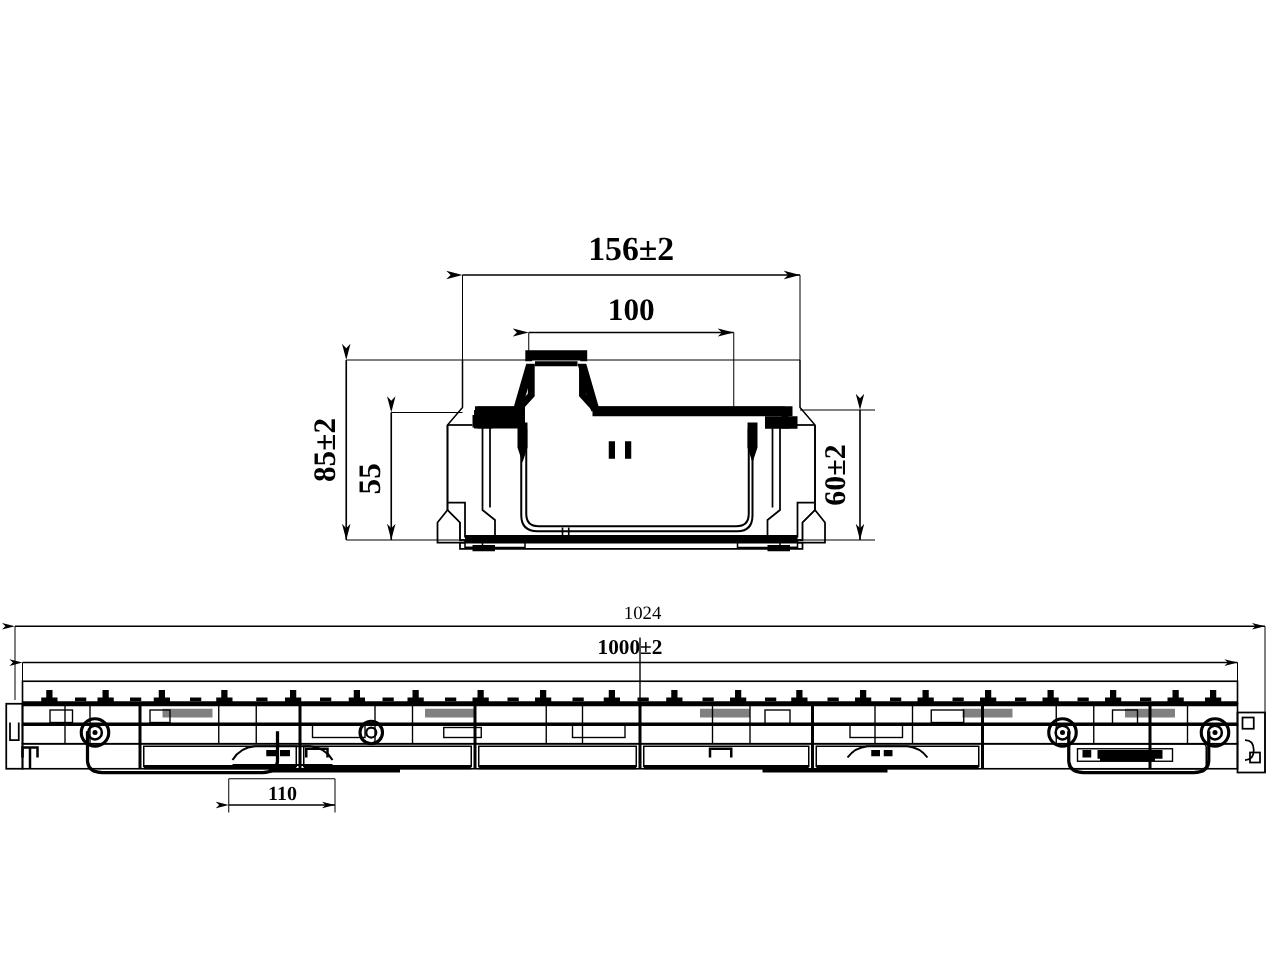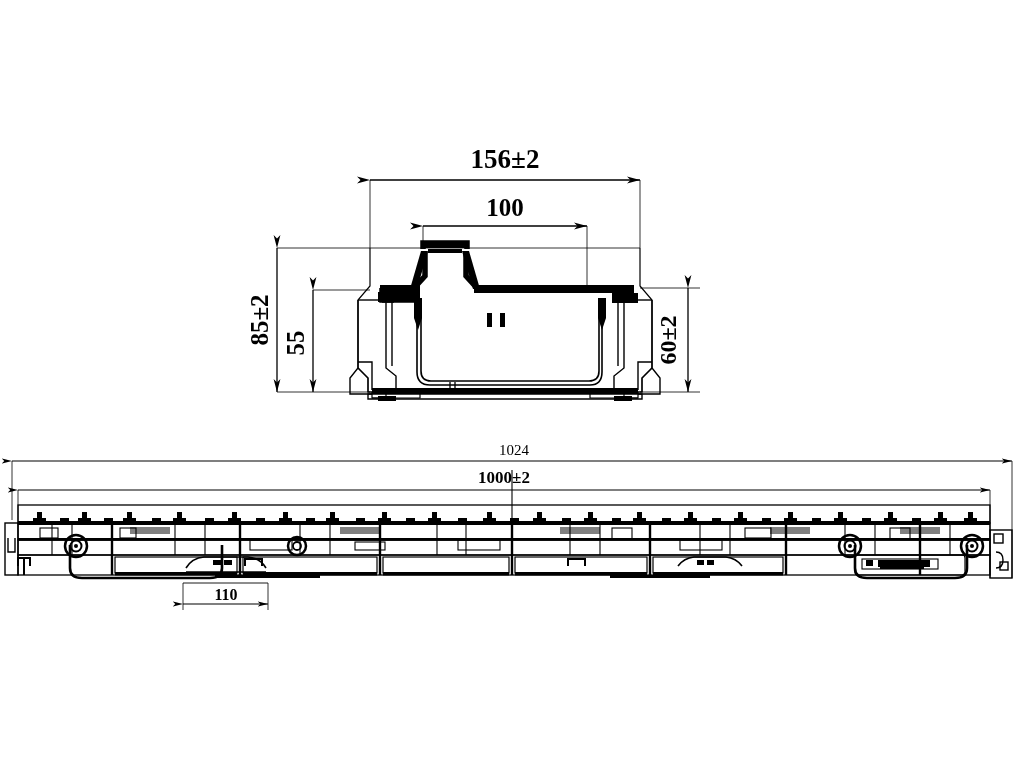--- a/index.html
+++ b/index.html
@@ -12,20 +12,21 @@
     width: 1024px;
     height: 768px;
     overflow: hidden;
     font-family: "Liberation Serif", serif;
   }
   #drawing-root {
     position: relative;
     width: 1024px;
     height: 568px;
     background: #ffffff;
+    margin-top: 40px;
   }
   svg#drawing-canvas {
     display: block;
     width: 1024px;
     height: 768px;
   }
   .dim-text {
     font-family: "Liberation Serif", serif;
     fill: #000000;
     font-weight: bold;

